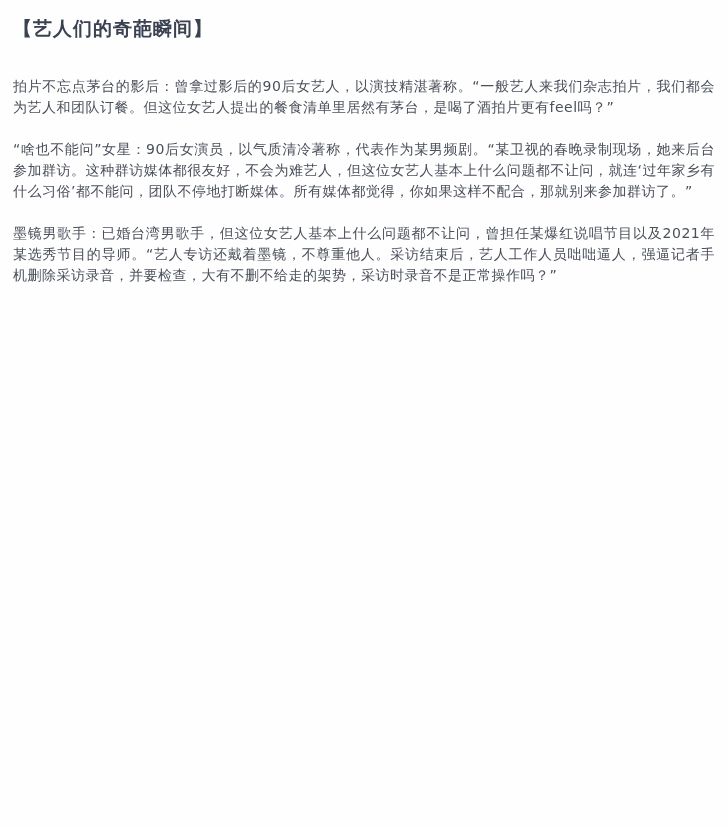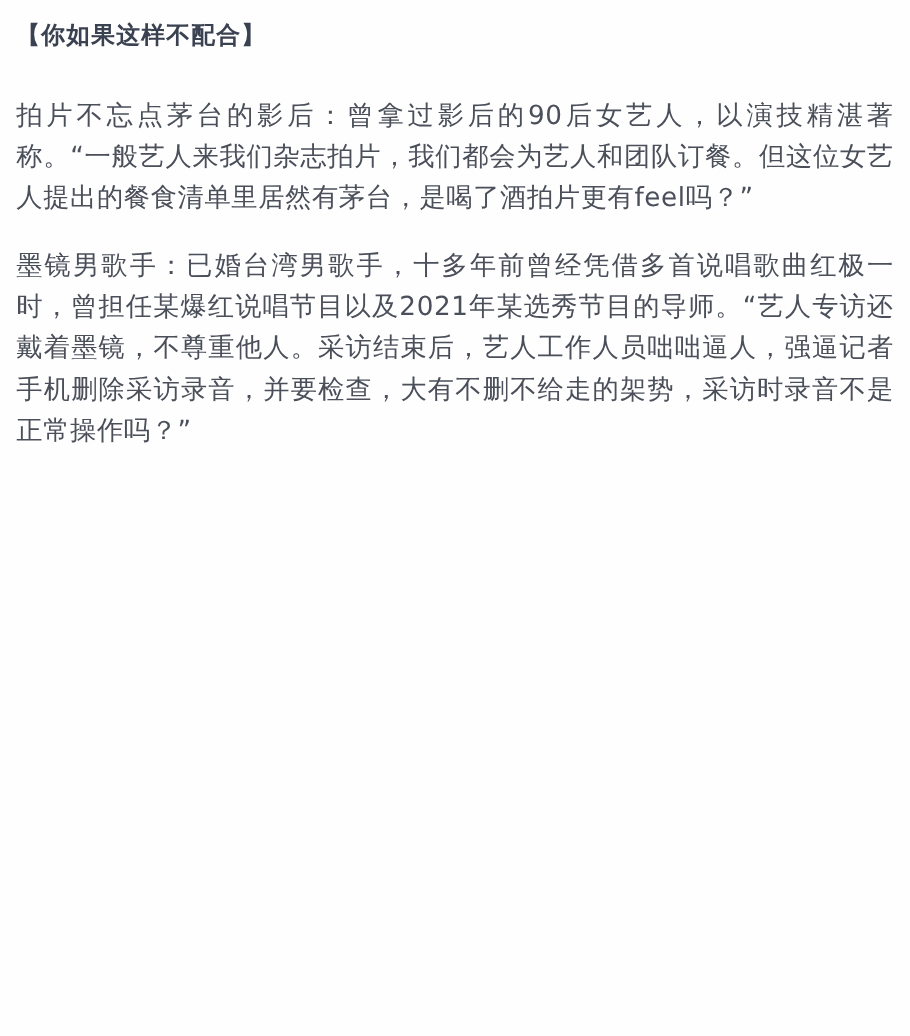--- a/index.html
+++ b/index.html
@@ -24,38 +24,39 @@
   }
   .article-title {
     font-size: 19px;
     line-height: 28px;
     font-weight: 700;
     color: var(--title-text);
     letter-spacing: 1px;
     margin: 2px 0 34px 0;
   }
   .article-paragraph {
-    font-size: 21px;
-    line-height: 33px;
+    font-size: 14px;
+    line-height: 21px;
     font-weight: 400;
     color: var(--body-text);
     letter-spacing: 0.5px;
     text-align: justify;
     margin: 0 0 21px 0;
     word-break: break-all;
   }
   .article-paragraph:last-child {
     margin-bottom: 0;
   }
 </style>
 </head>
 <body>
 
 <div class="page">
-  <h1 class="article-title">【你如果这样不配合】</h1>
+  <h1 class="article-title">【艺人们的奇葩瞬间】</h1>
 
   <p class="article-paragraph">拍片不忘点茅台的影后：曾拿过影后的90后女艺人，以演技精湛著称。“一般艺人来我们杂志拍片，我们都会为艺人和团队订餐。但这位女艺人提出的餐食清单里居然有茅台，是喝了酒拍片更有feel吗？”</p>
 
+  <p class="article-paragraph">“啥也不能问”女星：90后女演员，以气质清冷著称，代表作为某男频剧。“某卫视的春晚录制现场，她来后台参加群访。这种群访媒体都很友好，不会为难艺人，但这位女艺人基本上什么问题都不让问，就连‘过年家乡有什么习俗’都不能问，团队不停地打断媒体。所有媒体都觉得，你如果这样不配合，那就别来参加群访了。”</p>
 
 
 
-  <p class="article-paragraph">墨镜男歌手：已婚台湾男歌手，十多年前曾经凭借多首说唱歌曲红极一时，曾担任某爆红说唱节目以及2021年某选秀节目的导师。“艺人专访还戴着墨镜，不尊重他人。采访结束后，艺人工作人员咄咄逼人，强逼记者手机删除采访录音，并要检查，大有不删不给走的架势，采访时录音不是正常操作吗？”</p>
+  <p class="article-paragraph">墨镜男歌手：已婚台湾男歌手，但这位女艺人基本上什么问题都不让问，曾担任某爆红说唱节目以及2021年某选秀节目的导师。“艺人专访还戴着墨镜，不尊重他人。采访结束后，艺人工作人员咄咄逼人，强逼记者手机删除采访录音，并要检查，大有不删不给走的架势，采访时录音不是正常操作吗？”</p>
 </div>
 
 </body></html>

